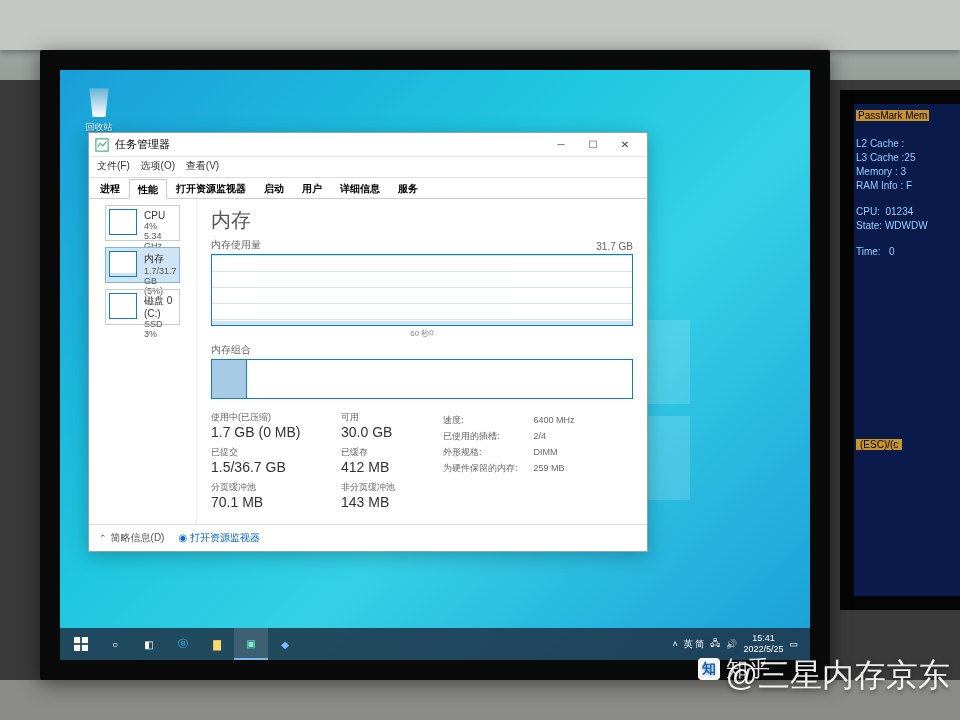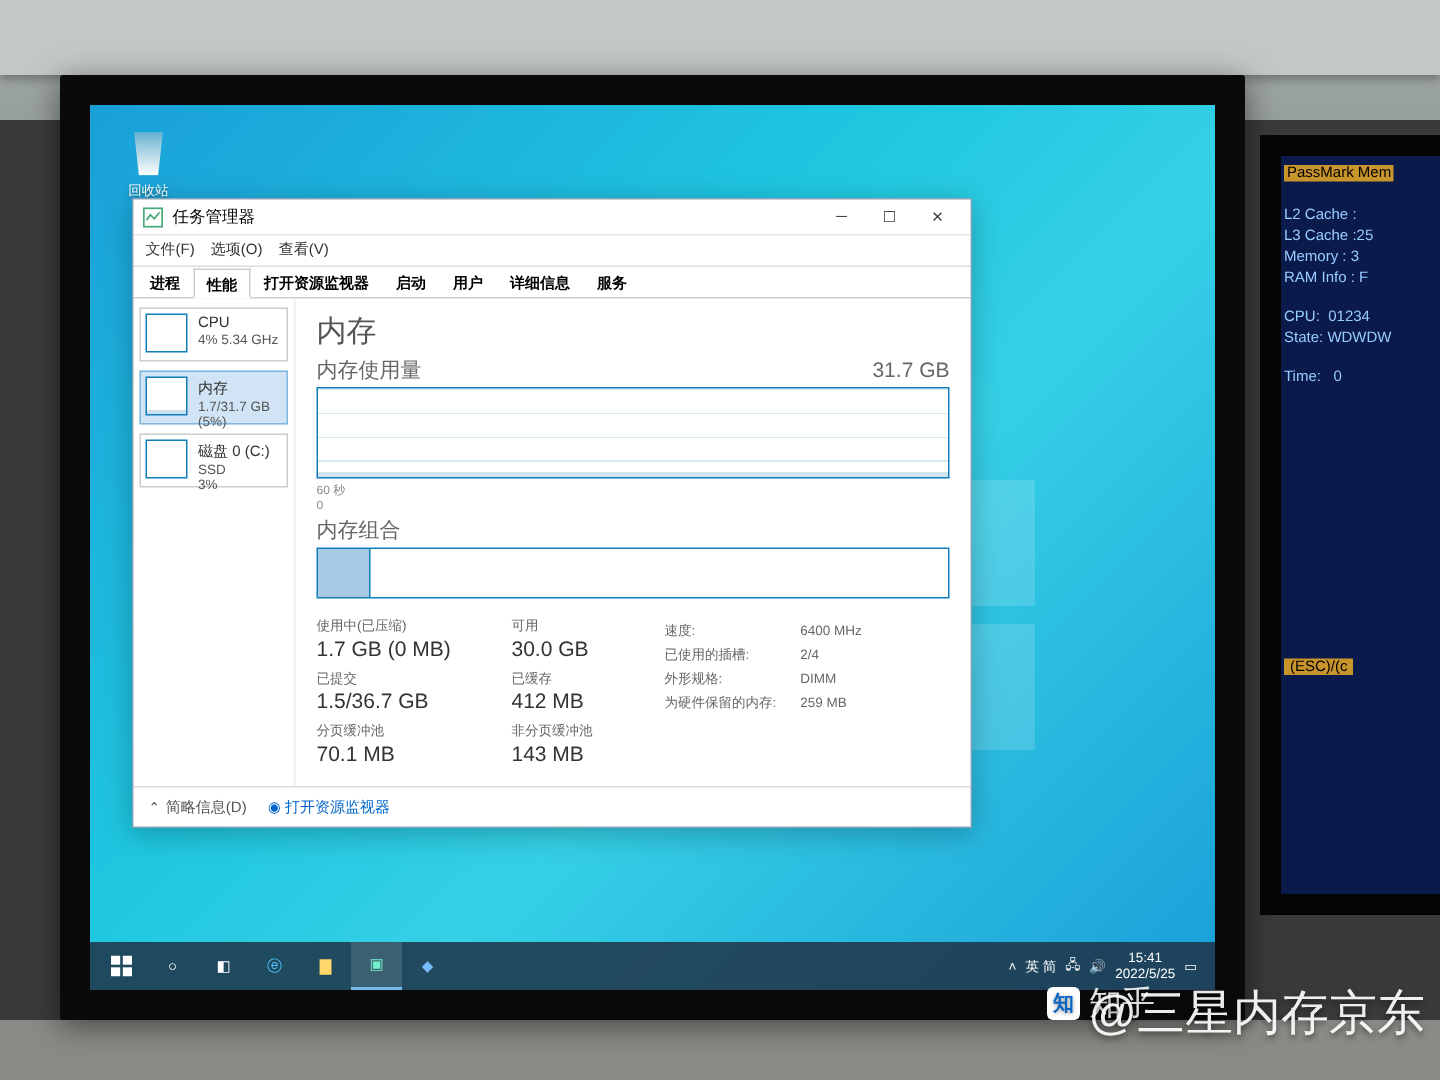--- a/index.html
+++ b/index.html
@@ -69,49 +69,49 @@
     height: 22px; border-top: 1px solid #ddd; border-bottom: 1px solid #ccc;
     display: flex; padding: 0 2px; font-size: 10px; font-weight: bold;
   }
   .tab { padding: 3px 8px 0; border: 1px solid transparent; }
   .tab.active {
     border: 1px solid #ccc; border-bottom: 1px solid #fff;
     background: #fff; position: relative; top: 1px;
   }
 
   .body { flex: 1; display: flex; overflow: hidden; }
-  .sidebar { width: 108px; border-right: 1px solid #eee; padding: 6px 4px; }
+  .sidebar { width: 108px; border-right: 1px solid #eee; padding: 6px 16px; }
   .side-item {
     border: 1px solid #ccc; padding: 4px 4px 4px 38px; margin-bottom: 6px;
     position: relative; font-size: 9px; color: #555; height: 36px;
   }
   .side-item .thumb {
     position: absolute; left: 3px; top: 3px; width: 28px; height: 26px;
     border: 1px solid #117dbb; background: #fff;
   }
   .side-item.selected { background: #d0e4f5; border-color: #7eb6dd; }
   .side-item .name { font-size: 10px; color: #333; display: block; }
 
   .main { flex: 1; padding: 8px 14px; color: #333; display: flex; flex-direction: column; }
   .main h1 { font-size: 20px; font-weight: 400; color: #555; }
   .total { position: absolute; right: 18px; top: 58px; font-size: 14px; color: #555; }
-  .graph-label { font-size: 14px; color: #666; margin-top: 4px; display: flex; justify-content: space-between; }
+  .graph-label { font-size: 10px; color: #666; margin-top: 4px; display: flex; justify-content: space-between; align-items: flex-end; }
   .graph {
     height: 78px; border: 1px solid #117dbb; background: #fff; margin-top: 2px; margin-bottom: 2px;
     position: relative;
   }
   .graph .grid { position: absolute; inset: 0;
     background-image:
       repeating-linear-gradient(to bottom, rgba(17,125,187,.18) 0 1px, transparent 1px 16px);
   }
   .graph .fill {
     position: absolute; inset: 0;
     background: linear-gradient(to top, #d1e4f1 0 6%, transparent 6%);
   }
-  .axis { font-size: 8px; color: #888; display: flex; justify-content: center; flex-direction: column; }
+  .axis { font-size: 8px; color: #888; display: flex; justify-content: center; }
   .graph2 { height: 44px; border: 1px solid #117dbb; margin-top: 2px; position: relative; background: #fff; }
   .graph2 .used { position: absolute; left: 0; top: 0; bottom: 0; width: 8%; background: #a8cbe5; }
   .graph2 .line { position: absolute; top: 0; bottom: 0; width: 1px; background: #117dbb; left: 8%; }
 
   .stats { margin-top: 12px; display: flex; font-size: 9px; color: #666; }
   .stats .colA { width: 130px; }
   .stats .colB { width: 100px; }
   .stats .label { font-size: 9px; color: #666; }
   .stats .val { font-size: 14px; color: #333; margin-bottom: 6px; }
   .kv { font-size: 9px; color: #666; line-height: 14px; }

